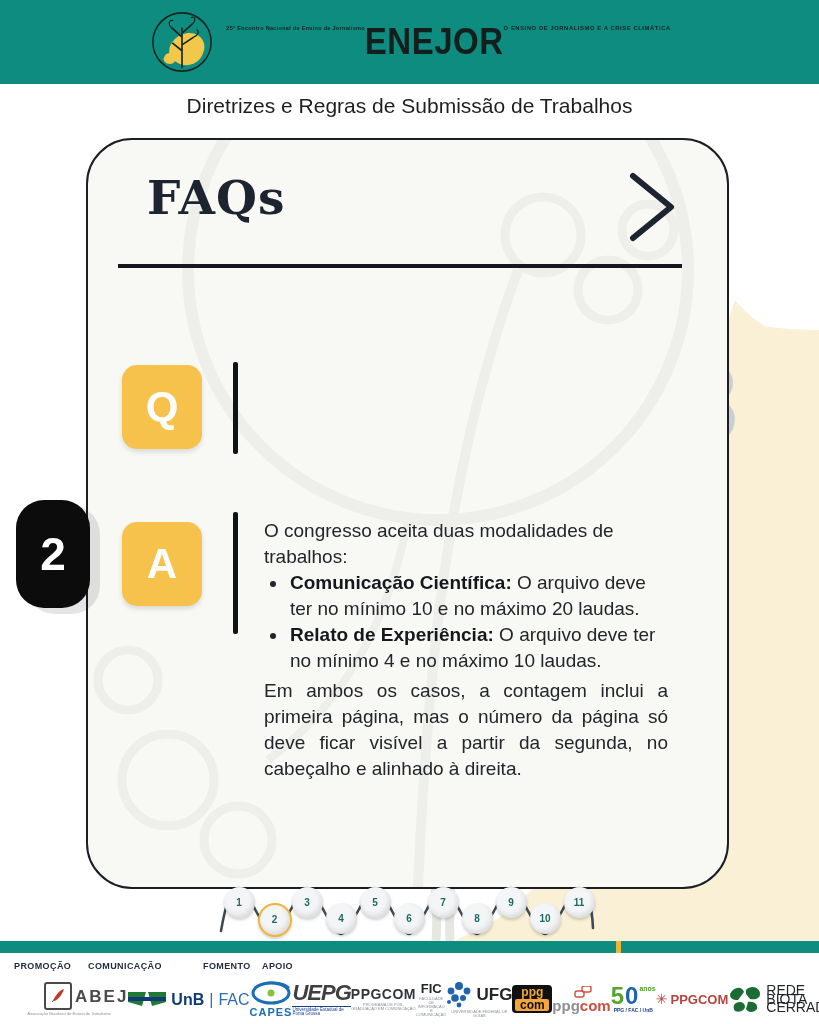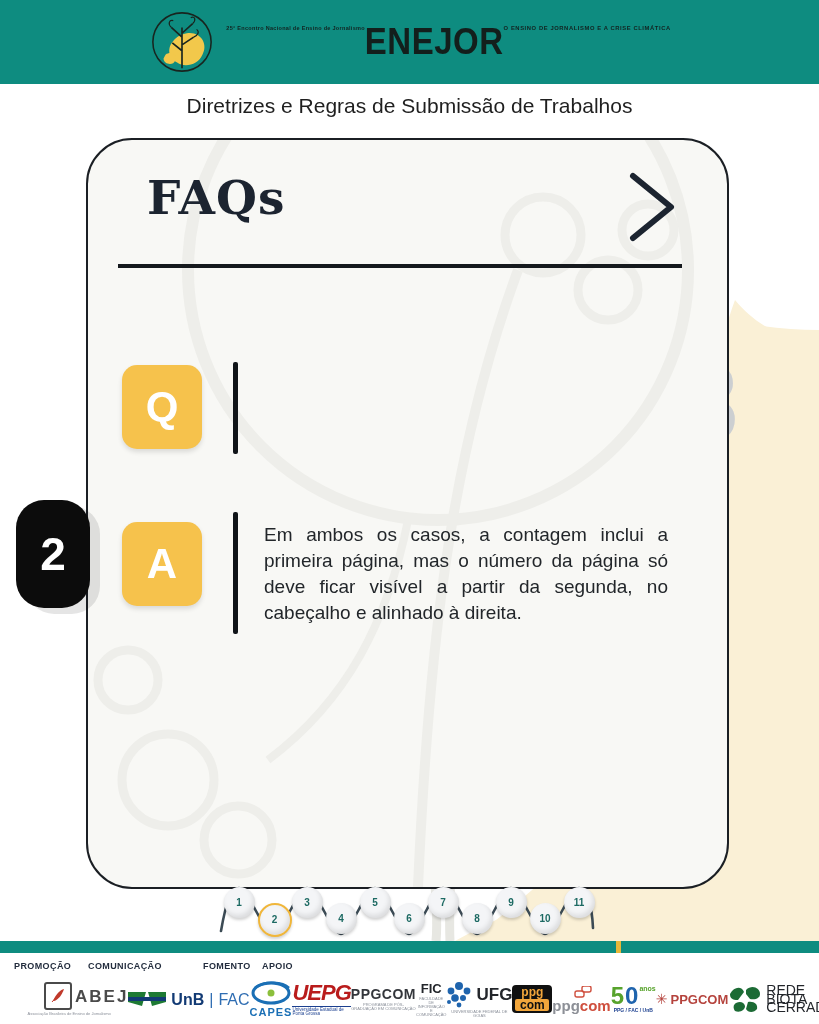--- a/index.html
+++ b/index.html
@@ -75,21 +75,21 @@
   .lg{display:flex;flex-direction:column;align-items:center;line-height:1;}
   .tiny{font-size:4px;color:#8a8f99;margin-top:2px;text-align:center;}
   .abej-row{display:flex;align-items:center;gap:3px;padding-left:34px;}
   .abej-box{width:24px;height:24px;border:2px solid #4a4a4a;border-radius:3px;display:flex;align-items:center;justify-content:center;}
   .abej-name{font-size:17px;font-weight:bold;color:#4a4a4a;letter-spacing:2px;}
   .unb-row{display:flex;align-items:flex-end;gap:5px;}
   .unb-name{font-size:16px;font-weight:800;color:#123a74;}
   .unb-sep{font-size:16px;color:#2f6db2;font-weight:300;}
   .fac-name{font-size:16px;font-weight:500;color:#2f6db2;}
   .capes-name{font-size:11px;font-weight:800;color:#1a6fb5;letter-spacing:1px;margin-top:1px;}
-  .uepg-name{font-size:22px;font-weight:800;color:#b91c1c;font-style:italic;letter-spacing:-1px;}
+  .uepg-name{font-size:22px;font-weight:800;color:#404040;font-style:italic;letter-spacing:-1px;}
   .uepg-sub{font-size:4.5px;color:#1b3f8f;margin-top:2px;border-top:1px solid #1b3f8f;padding-top:1px;}
   .ppgcom1-name{font-size:14px;font-weight:800;color:#33363b;letter-spacing:.5px;}
   .fic-name{font-size:13px;font-weight:800;color:#23262b;}
   .ufg-row{display:flex;align-items:center;gap:4px;}
   .ufg-name{font-size:17px;font-weight:800;color:#23262b;}
   .ppgbox{width:34px;border-radius:4px;background:#101010;padding:2px 3px;display:flex;flex-direction:column;align-items:center;gap:1px;}
   .ppgbox .t1{font-size:12px;font-weight:800;color:#f2a63b;line-height:11px;}
   .ppgbox .t2{font-size:12px;font-weight:800;color:#101010;background:#f2a63b;width:100%;text-align:center;border-radius:2px;line-height:12px;}
   .ppgcom2-row{display:flex;align-items:flex-end;}
   .ppgcom2-g{font-size:15px;font-weight:bold;color:#8d9097;}
@@ -166,20 +166,25 @@
 
     <div class="rule"></div>
 
     <div class="qa-chip chip-q">Q</div>
     <div class="vbar vbar-q"></div>
 
     <div class="qa-chip chip-a">A</div>
     <div class="vbar vbar-a"></div>
 
     <div class="answer">
+      <div>O congresso aceita duas modalidades de trabalhos:</div>
+      <ul>
+        <li><span class="lead">Comunicação Científica:</span> <span>O arquivo deve ter no mínimo 10 e no máximo 20 laudas.</span></li>
+        <li><span class="lead">Relato de Experiência:</span> <span>O arquivo deve ter no mínimo 4 e no máximo 10 laudas.</span></li>
+      </ul>
       <div class="outro">Em ambos os casos, a contagem inclui a primeira página, mas o número da página só deve ficar visível a partir da segunda, no cabeçalho e alinhado à direita.</div>
     </div>
   </div>
 
   <div class="num-badge">
     <span>2</span>
   </div>
 
   <div class="pager">
     <svg width="390" height="56" viewBox="0 0 390 56">

